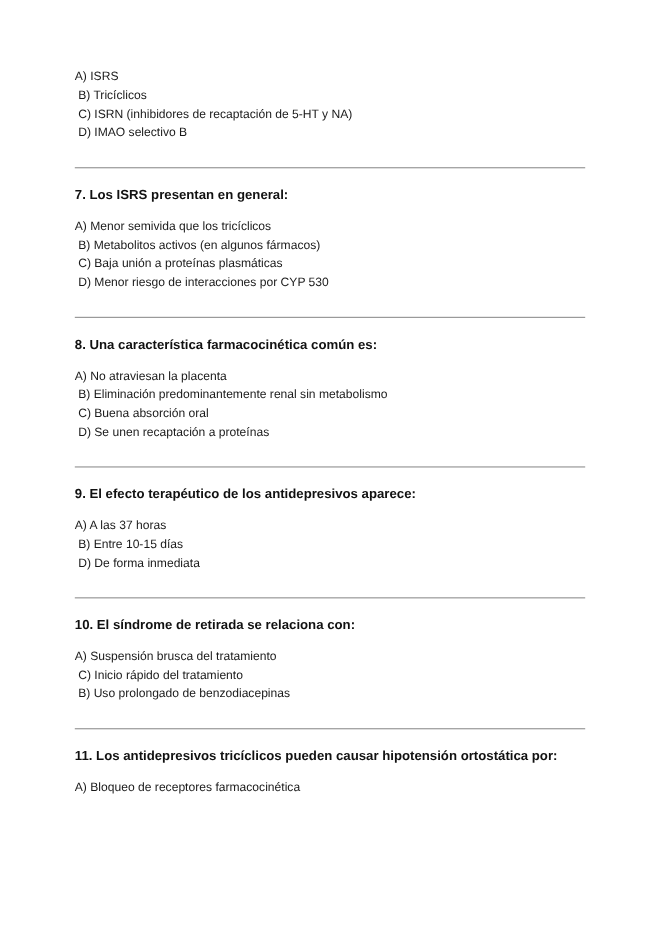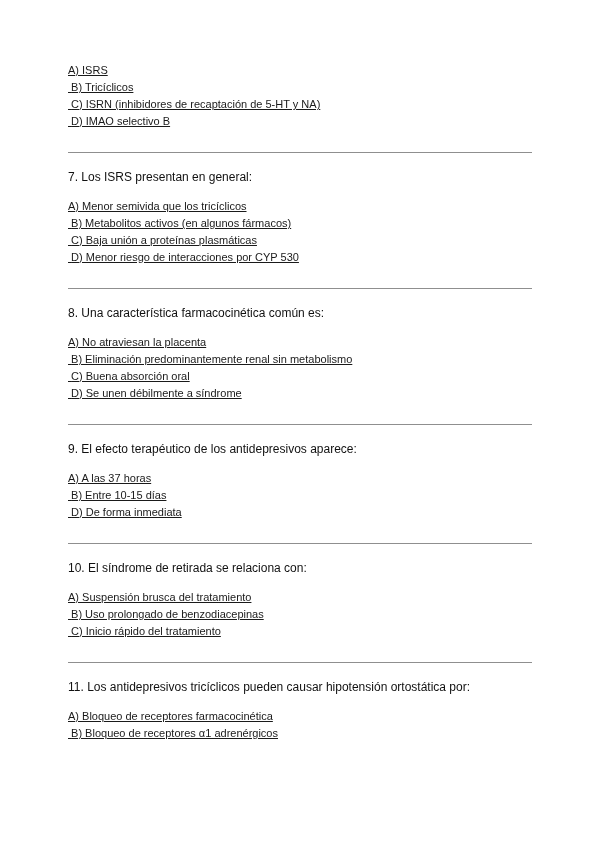--- a/index.html
+++ b/index.html
@@ -27,28 +27,27 @@
     color: #1a1a1a;
   }
   .divider {
     border: 0;
     border-top: 1px solid #8f8f8f;
     height: 0;
     margin: 22px 0 0 0;
   }
   .q-title {
     font-size: 12px;
-    font-weight: 400;
+    font-weight: 700;
     line-height: 17px;
     margin: 16px 0 0 0;
     color: #111111;
   }
   .q-options {
     margin-top: 12px;
-    text-decoration: underline;
   }
 </style>
 </head>
 <body>
 
 <div class="content">
 
   <div class="q-options" style="margin-top:0">
     <p class="opt">A) ISRS</p>
     <p class="opt"> B) Tricíclicos</p>
@@ -69,49 +68,48 @@
   </section>
 
   <hr class="divider">
 
   <section>
     <h2 class="q-title">8. Una característica farmacocinética común es:</h2>
     <div class="q-options">
       <p class="opt">A) No atraviesan la placenta</p>
       <p class="opt"> B) Eliminación predominantemente renal sin metabolismo</p>
       <p class="opt"> C) Buena absorción oral</p>
-      <p class="opt"> D) Se unen débilmente a síndrome</p>
+      <p class="opt"> D) Se unen recaptación a proteínas</p>
     </div>
   </section>
 
   <hr class="divider">
 
   <section>
     <h2 class="q-title">9. El efecto terapéutico de los antidepresivos aparece:</h2>
     <div class="q-options">
       <p class="opt">A) A las 37 horas</p>
       <p class="opt"> B) Entre 10-15 días</p>
       <p class="opt"> D) De forma inmediata</p>
     </div>
   </section>
 
   <hr class="divider">
 
   <section>
     <h2 class="q-title">10. El síndrome de retirada se relaciona con:</h2>
     <div class="q-options">
       <p class="opt">A) Suspensión brusca del tratamiento</p>
+      <p class="opt"> C) Inicio rápido del tratamiento</p>
       <p class="opt"> B) Uso prolongado de benzodiacepinas</p>
-      <p class="opt"> C) Inicio rápido del tratamiento</p>
     </div>
   </section>
 
   <hr class="divider">
 
   <section>
     <h2 class="q-title">11. Los antidepresivos tricíclicos pueden causar hipotensión ortostática por:</h2>
     <div class="q-options">
       <p class="opt">A) Bloqueo de receptores farmacocinética</p>
-      <p class="opt"> B) Bloqueo de receptores α1 adrenérgicos</p>
     </div>
   </section>
 
 </div>
 
 </body></html>

